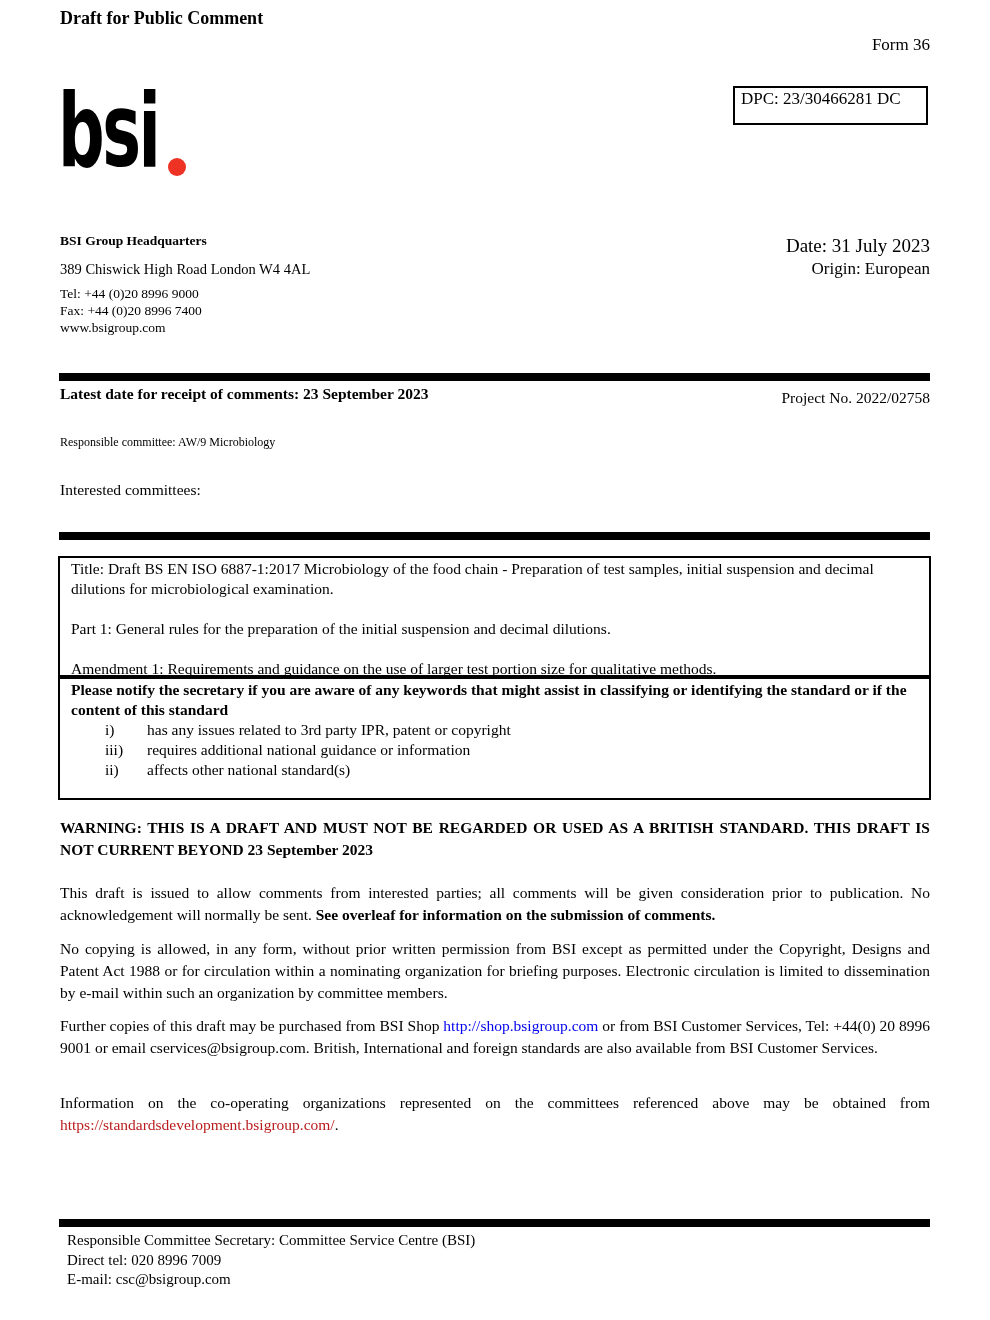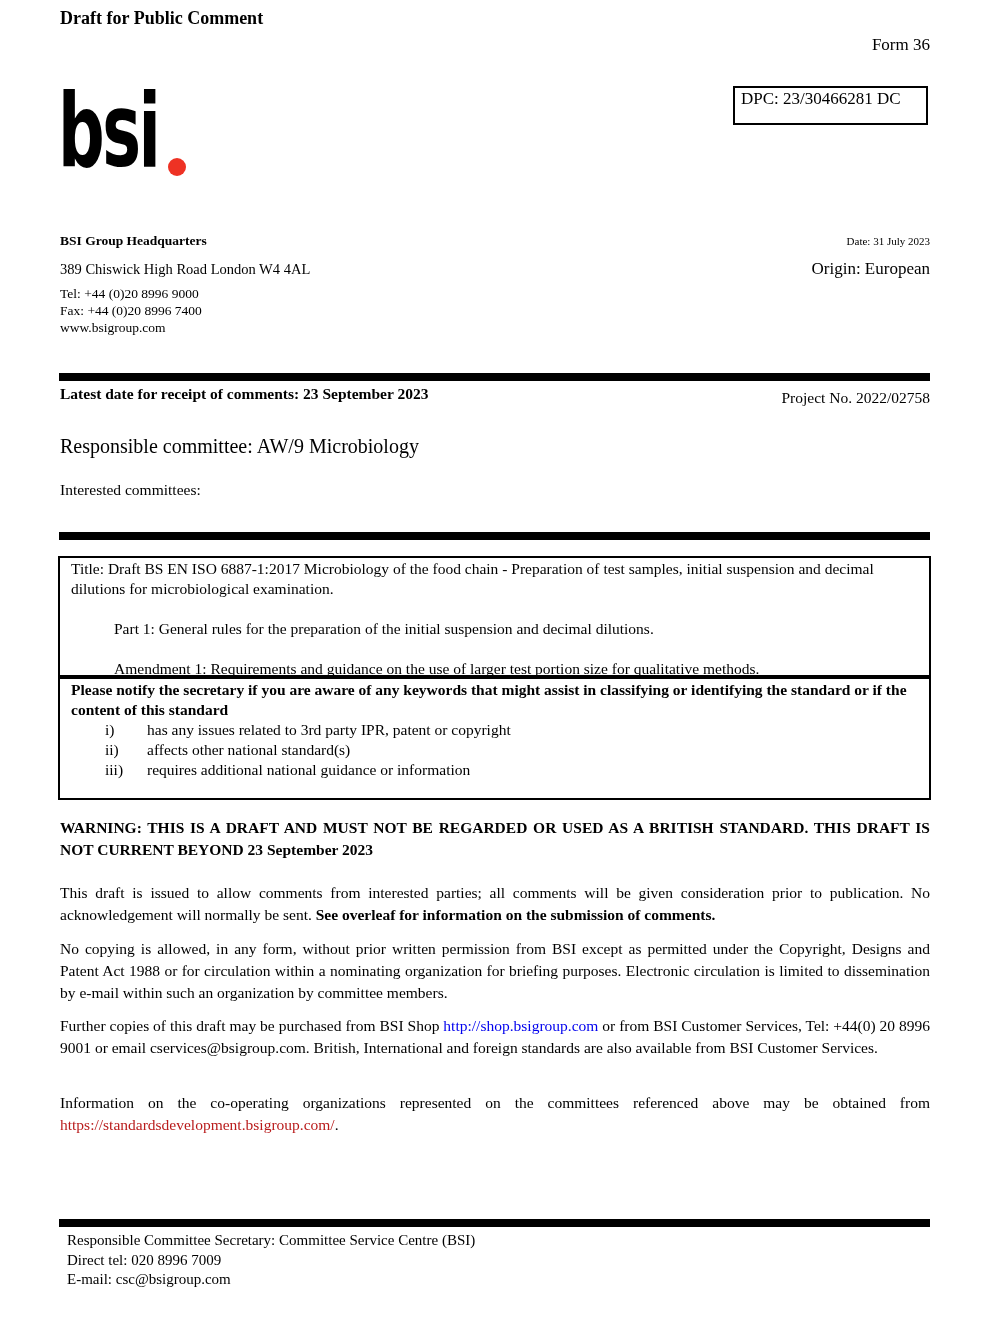--- a/index.html
+++ b/index.html
@@ -28,42 +28,42 @@
   .logo-dot { position:absolute; left:110px; top:72px; width:18px; height:18px; border-radius:50%; }
 
   
   .hq-title   { left:60px; top:233px; font-size:13.5px; font-weight:bold; }
   .hq-address { left:60px; top:261px; font-size:14.5px; }
   .hq-tel     { left:60px; top:286px; font-size:13.5px; }
   .hq-fax     { left:60px; top:303px; font-size:13.5px; }
   .hq-web     { left:60px; top:320px; font-size:13.5px; }
 
   
-  .meta-date   { right:60px; top:235px; font-size:11px; text-align:right; }
+  .meta-date   { right:60px; top:235px; font-size:19px; text-align:right; }
   .meta-origin { right:60px; top:259px; font-size:17px; text-align:right; }
 
   
   .bar { position:absolute; left:59px; width:871px; height:8px; background:#000; }
   .bar1 { top:373px; } .bar2 { top:532px; } .bar3 { top:1219px; }
 
   
   .latest-date { left:60px; top:385px; font-size:15.5px; font-weight:bold; }
   .project-no  { right:60px; top:389px; font-size:15.5px; text-align:right; }
-  .resp-comm   { left:60px; top:435px; font-size:20px; }
+  .resp-comm   { left:60px; top:435px; font-size:12px; }
   .int-comm    { left:60px; top:481px; font-size:15.5px; }
 
   
   .std-box {
     left:58px; width:873px; box-sizing:border-box; border:2px solid #000;
     font-size:15.5px; line-height:20px; padding:1px 3px 0 11px;
   }
   .title-box { top:556px; height:121px; }
   .kw-box    { top:677px; height:123px; }
   .std-box p { margin:0; }
-  .std-box p + p { margin-top:20px;margin-left:43px; }
+  .std-box p + p { margin-top:20px; }
   .kw-box .intro { margin:0;font-weight:bold; }
   .kw-list { margin:0; padding:0; list-style:none; }
   .kw-item { padding-left:34px; }
   .kw-marker { display:inline-block; width:42px; }
 
   
   .bodyp {
     left:60px; width:870px; font-size:15.5px; line-height:22px;
     text-align:justify; margin:0;
   }
@@ -116,22 +116,22 @@
   <div class="abs std-box title-box">
     <p>Title: Draft BS EN ISO 6887-1:2017 Microbiology of the food chain - Preparation of test samples, initial suspension and decimal dilutions for microbiological examination.</p>
     <p>Part 1: General rules for the preparation of the initial suspension and decimal dilutions.</p>
     <p>Amendment 1: Requirements and guidance on the use of larger test portion size for qualitative methods.</p>
   </div>
 
   <div class="abs std-box kw-box">
     <p class="intro">Please notify the secretary if you are aware of any keywords that might assist in classifying or identifying the standard or if the content of this standard</p>
     <ul class="kw-list" id="kw-list">
         <li class="kw-item"><span class="kw-marker">i)</span><span>has any issues related to 3rd party IPR, patent or copyright</span></li>
+        <li class="kw-item"><span class="kw-marker">iii)</span><span>requires additional national guidance or information</span></li>
         <li class="kw-item"><span class="kw-marker">ii)</span><span>affects other national standard(s)</span></li>
-        <li class="kw-item"><span class="kw-marker">iii)</span><span>requires additional national guidance or information</span></li>
       </ul>
   </div>
 
   <p class="abs bodyp warning">WARNING: THIS IS A DRAFT AND MUST NOT BE REGARDED OR USED AS A BRITISH STANDARD. THIS DRAFT IS NOT CURRENT BEYOND 23 September 2023</p>
 
   <p class="abs bodyp p1"><span>This draft is issued to allow comments from interested parties; all comments will be given consideration prior to publication. No acknowledgement will normally be sent. </span><span class="bold-inline">See overleaf for information on the submission of comments.</span></p>
 
   <p class="abs bodyp p2">No copying is allowed, in any form, without prior written permission from BSI except as permitted under the Copyright, Designs and Patent Act 1988 or for circulation within a nominating organization for briefing purposes. Electronic circulation is limited to dissemination by e-mail within such an organization by committee members.</p>
 
   <p class="abs bodyp p3"><span>Further copies of this draft may be purchased from BSI Shop </span><a class="doc-link" href="#" style="color: rgb(0, 0, 238);">http://shop.bsigroup.com</a><span> or from BSI Customer Services, Tel: +44(0) 20 8996 9001 or email cservices@bsigroup.com. British, International and foreign standards are also available from BSI Customer Services.</span></p>

